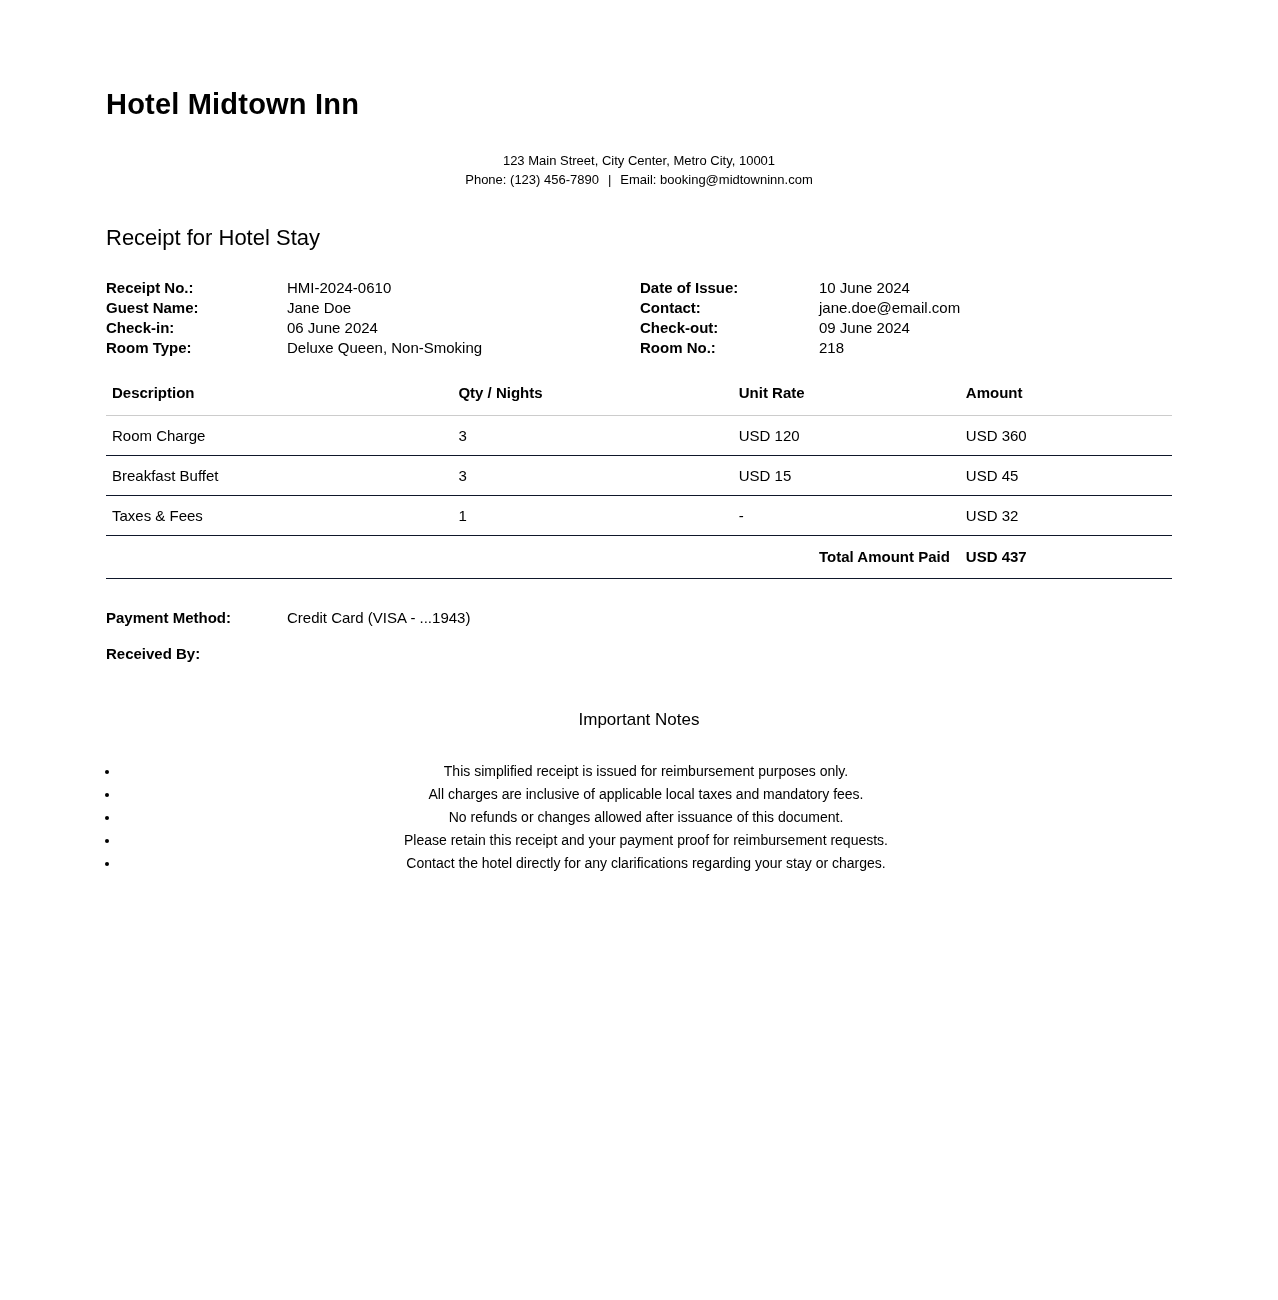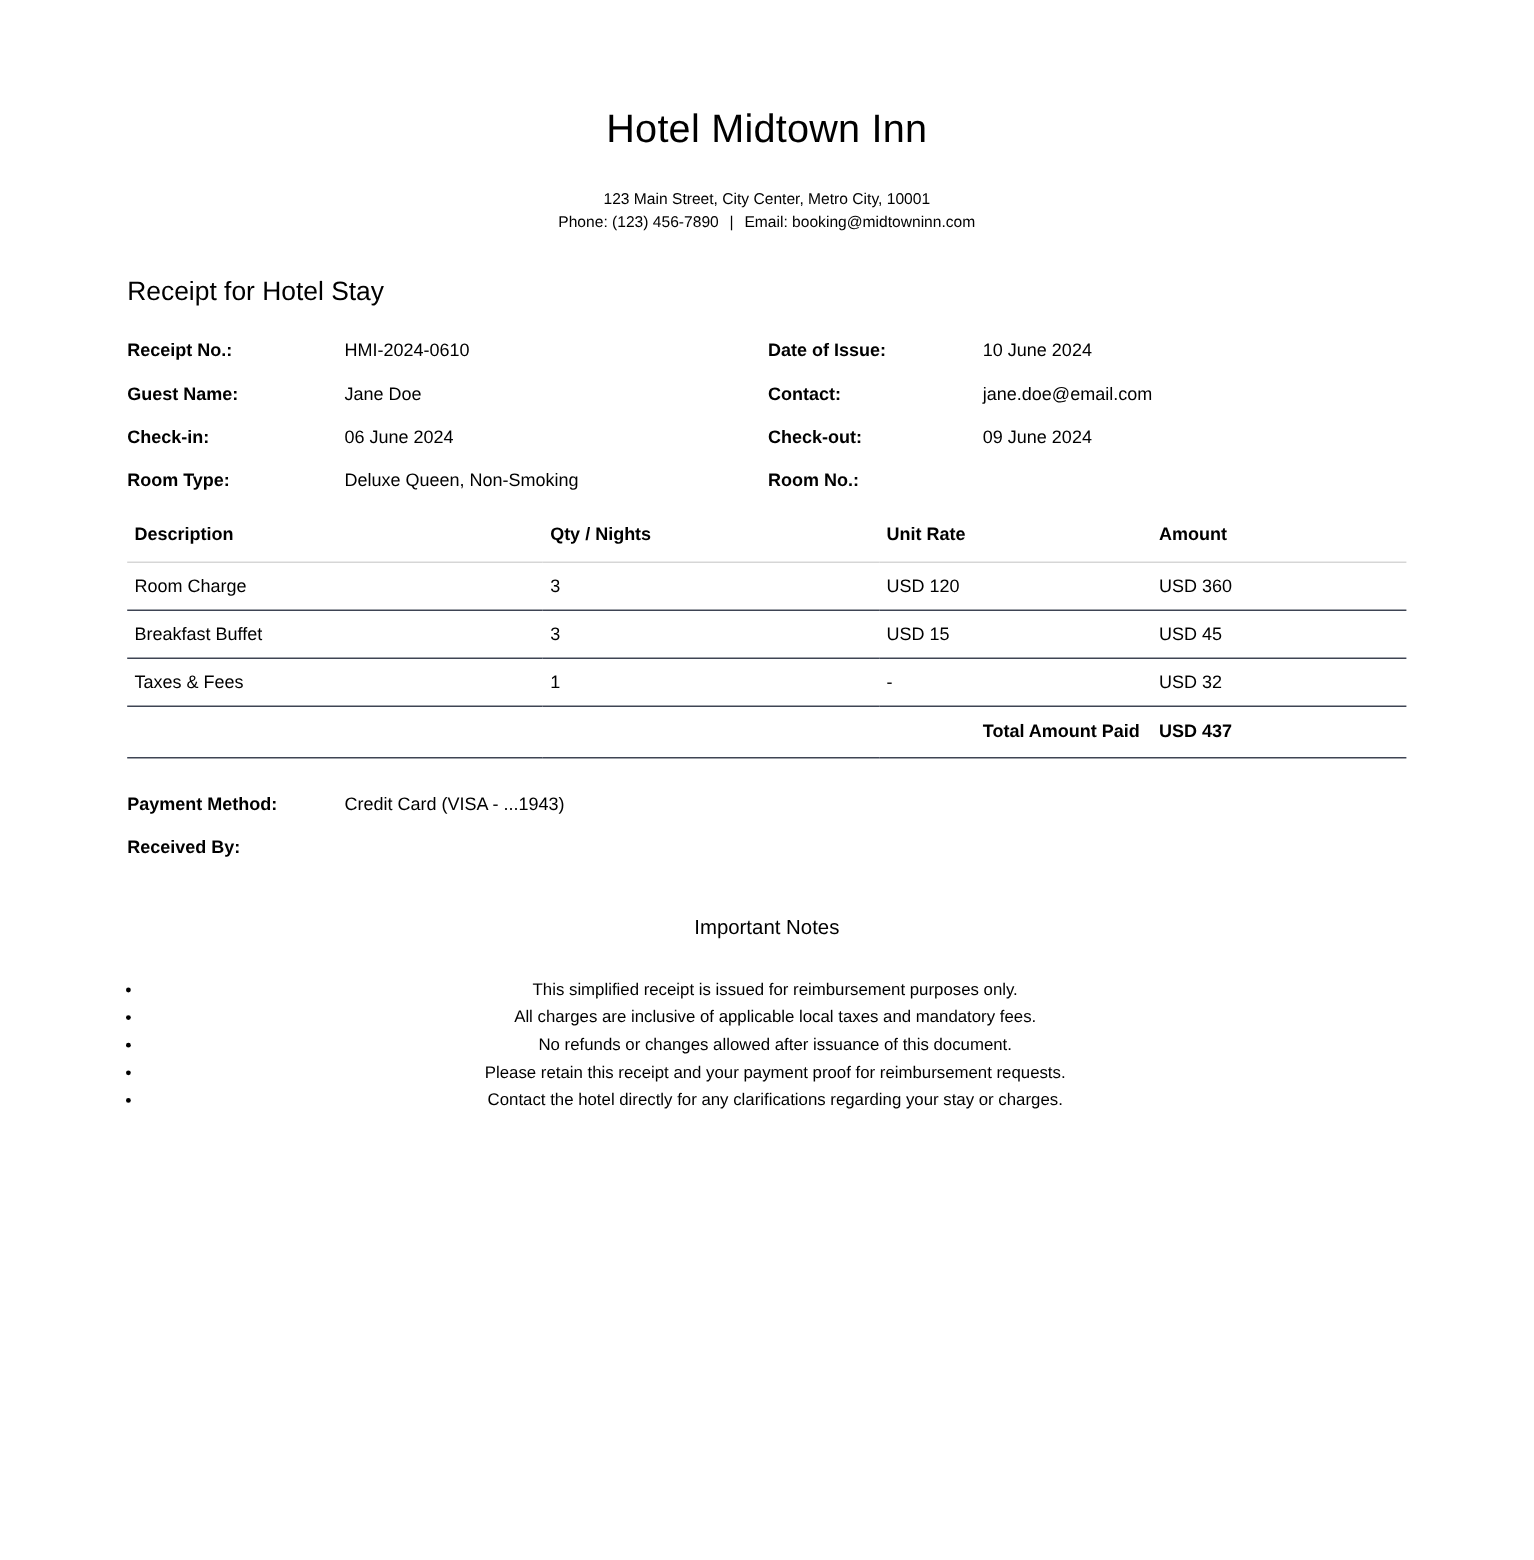--- a/index.html
+++ b/index.html
@@ -13,23 +13,23 @@
   }
   .page {
     width: 1066px;
     margin: 0 auto;
     padding-top: 88px;
     padding-bottom: 60px;
   }
 
   
   .hotel-name {
-    font-size: 33px;
-    font-weight: 400;
-    text-align: center;
+    font-size: 29px;
+    font-weight: 700;
+    text-align: left;
     margin: 0 0 30px 0;
     letter-spacing: 0.2px;
   }
   .contact-block {
     text-align: center;
     font-size: 13px;
     line-height: 19px;
   }
   .contact-line .sep { margin: 0 9px; }
 
@@ -37,21 +37,20 @@
   .section-title {
     font-size: 22px;
     font-weight: 400;
     margin: 36px 0 27px 0;
   }
 
   
   .details-grid {
     display: grid;
     grid-template-columns: 181px 353px 179px 1fr;
-    row-gap: 16px;
     font-size: 15px;
     line-height: 20px;
   }
   .field-label { font-weight: 700; }
 
   
   table.items {
     width: 100%;
     border-collapse: collapse;
     margin-top: 22px;
@@ -133,20 +132,21 @@
     <div class="field-value">jane.doe@email.com</div>
 
     <div class="field-label">Check-in:</div>
     <div class="field-value">06 June 2024</div>
     <div class="field-label">Check-out:</div>
     <div class="field-value">09 June 2024</div>
 
     <div class="field-label">Room Type:</div>
     <div class="field-value">Deluxe Queen, Non-Smoking</div>
     <div class="field-label">Room No.:</div>
+    <div class="field-value">218</div>
   </div>
 
   <table class="items">
     <thead>
       <tr>
         <th class="col-desc">Description</th>
         <th class="col-qty">Qty / Nights</th>
         <th class="col-rate">Unit Rate</th>
         <th class="col-amount">Amount</th>
       </tr>

